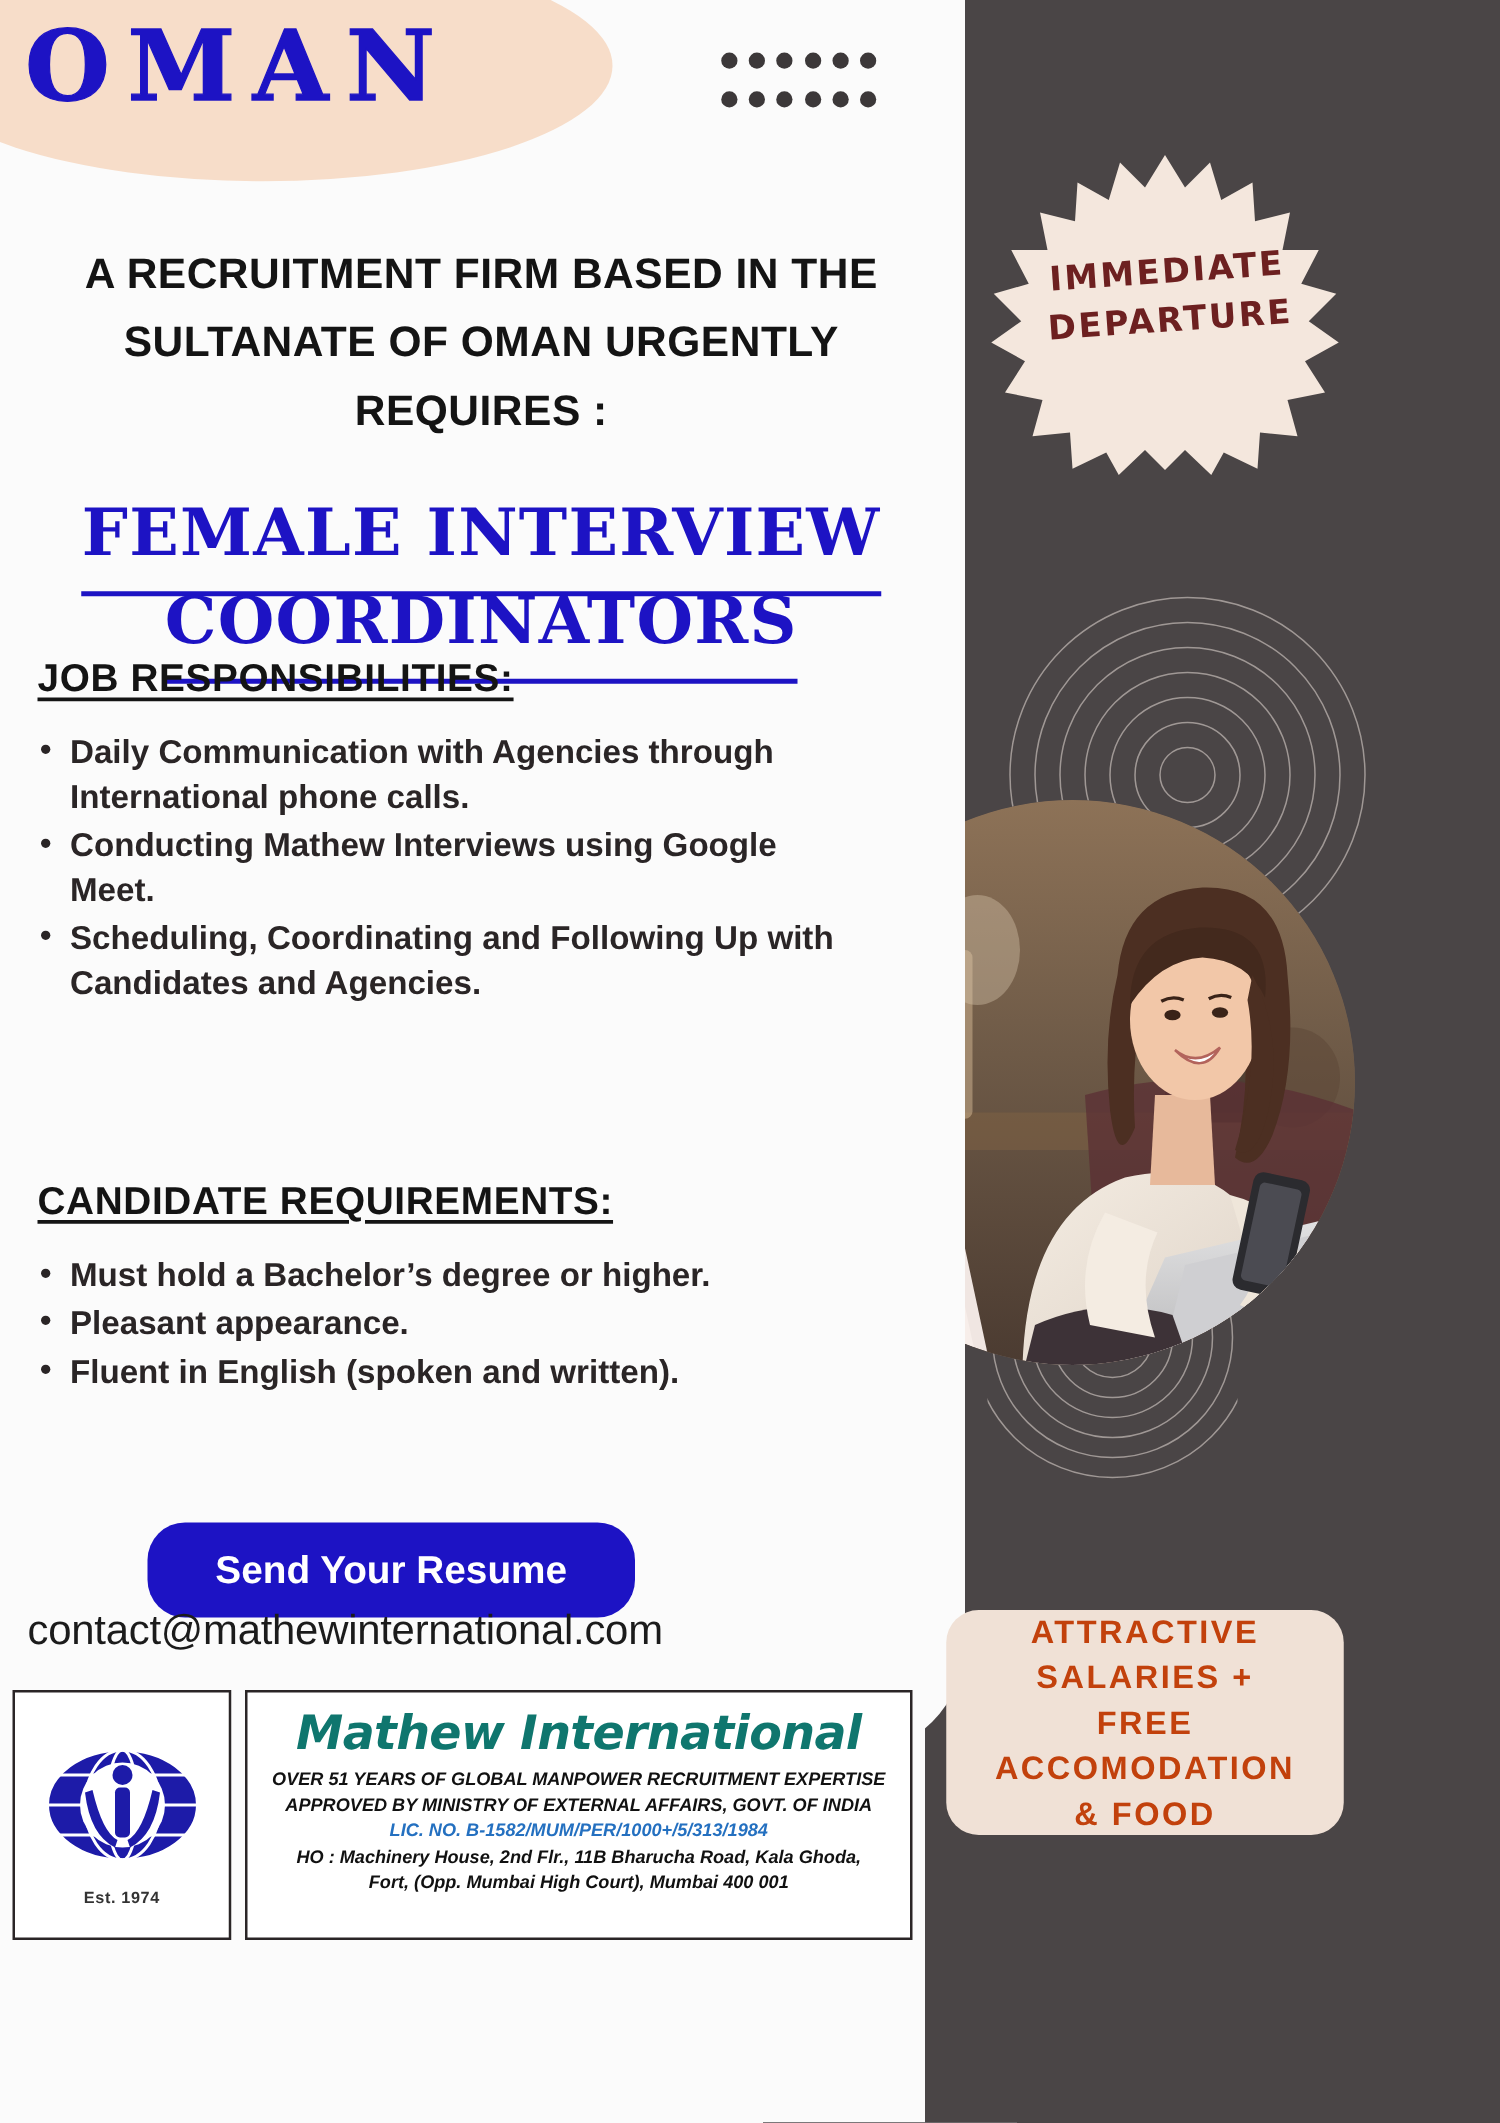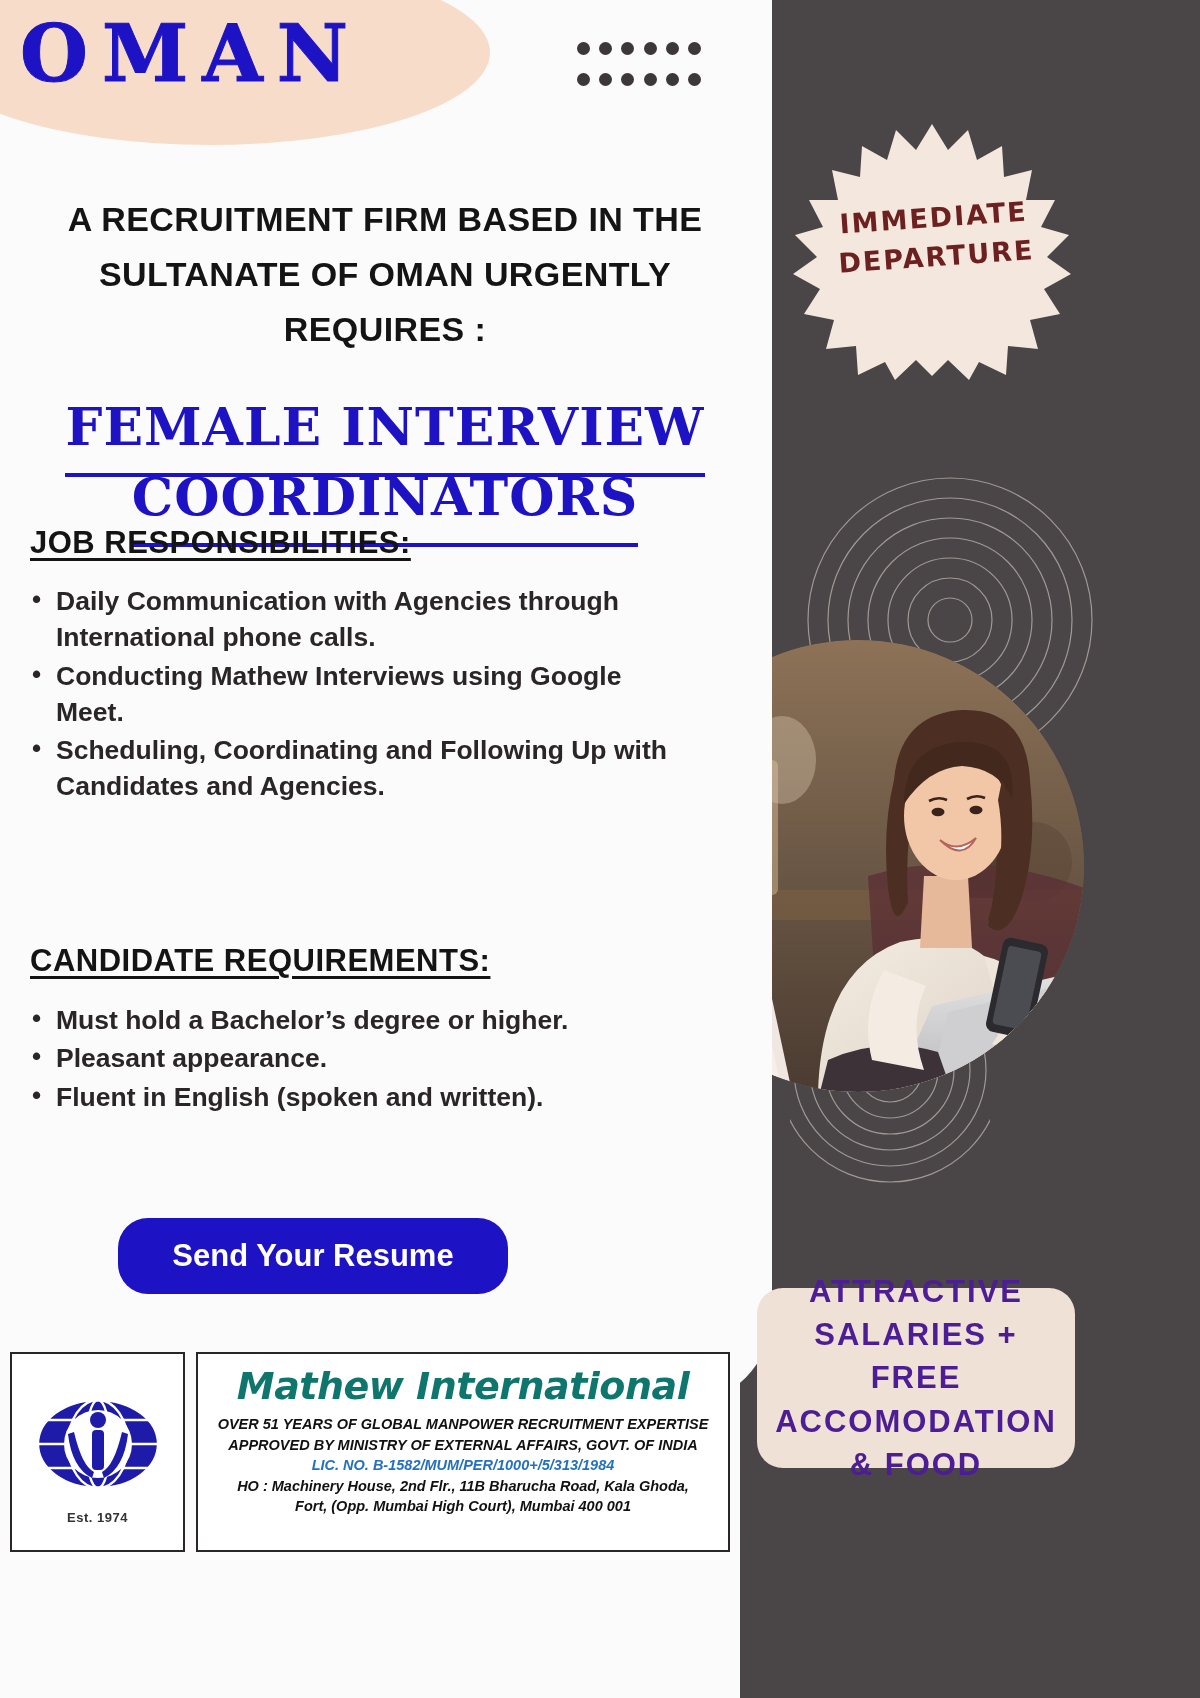--- a/index.html
+++ b/index.html
@@ -252,25 +252,25 @@
     left: 757px; top: 1288px;
     width: 318px; height: 180px;
     background: #f0e1d6;
     border-radius: 26px;
     display: flex;
     align-items: center;
     justify-content: center;
     text-align: center;
   }
   .perk-text {
-    font-size: 31px;
+    font-size: 26px;
     font-weight: bold;
     line-height: 1.4;
     letter-spacing: 2px;
-    color: #4c1d95;
+    color: #c2410c;
     text-align: center;
   }
 </style>
 </head>
 <body>
 
 <div class="poster">
 
   <svg class="rings" id="rings-top" viewBox="0 0 300 300">
     <g fill="none" stroke="#bdb4b0" stroke-width="1.2" opacity="0.75">
@@ -409,20 +409,21 @@
   </ul>
 
   <div class="sec-head" id="req-head">CANDIDATE REQUIREMENTS:</div>
   <ul class="bullets" id="req-list">
     <li>Must hold a Bachelor’s degree or higher.</li>
     <li>Pleasant appearance.</li>
     <li>Fluent in English (spoken and written).</li>
   </ul>
 
   <button class="cta">Send Your Resume</button>
+  <div class="email">contact@mathewinternational.com</div>
 
   <div class="logo-box">
     <div class="logo-mark">
       <svg width="128" height="128" viewBox="0 0 128 128">
         <ellipse cx="64" cy="64" rx="60" ry="44" fill="#1d1ba8"></ellipse>
         <g stroke="#ffffff" stroke-width="2.4" fill="none">
           <ellipse cx="64" cy="64" rx="60" ry="44"></ellipse>
           <ellipse cx="64" cy="64" rx="30" ry="44"></ellipse>
           <ellipse cx="64" cy="64" rx="12" ry="44"></ellipse>
           <line x1="4" y1="64" x2="124" y2="64"></line>

